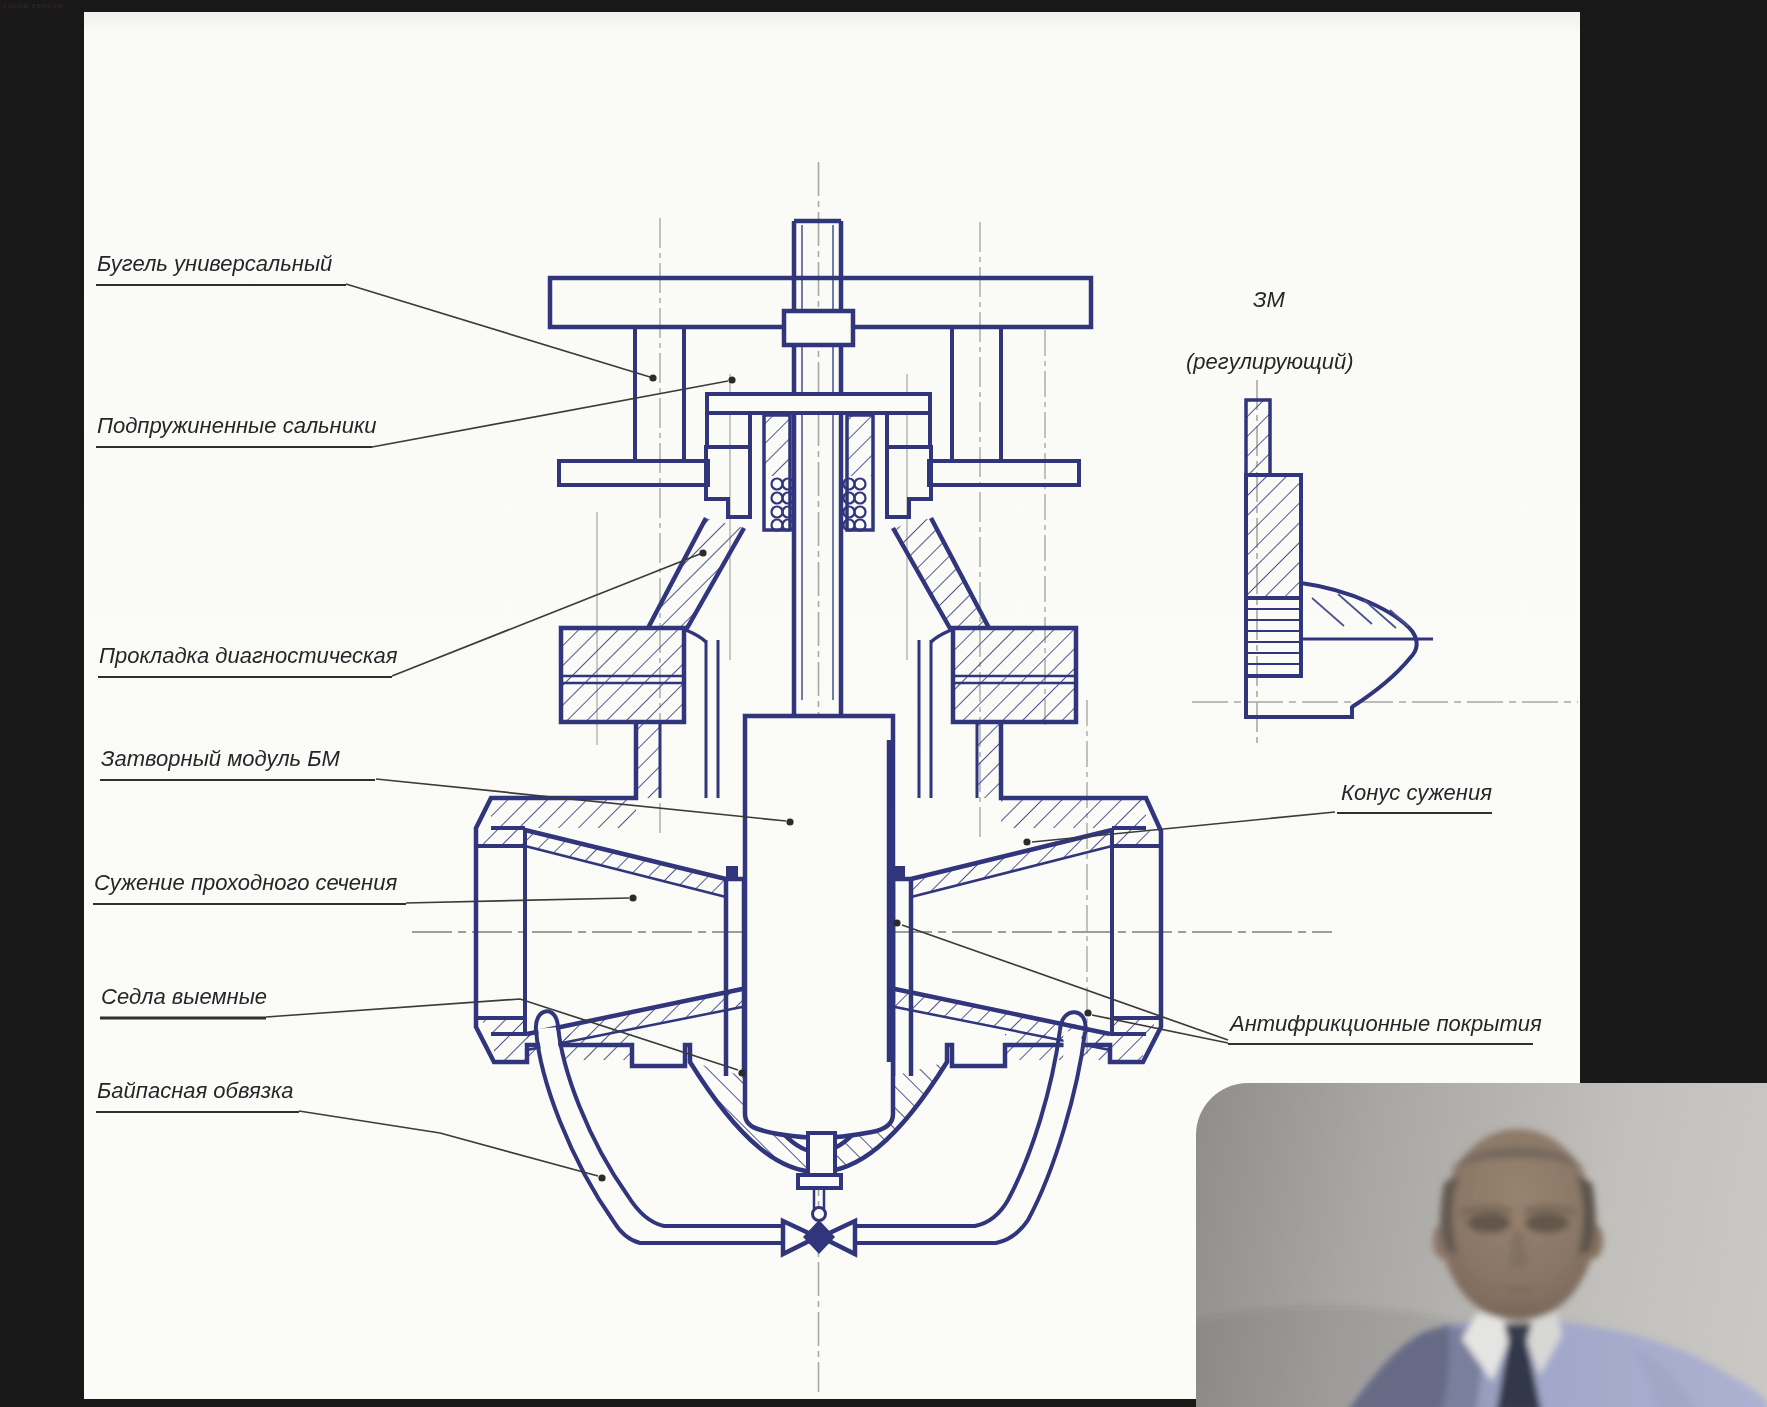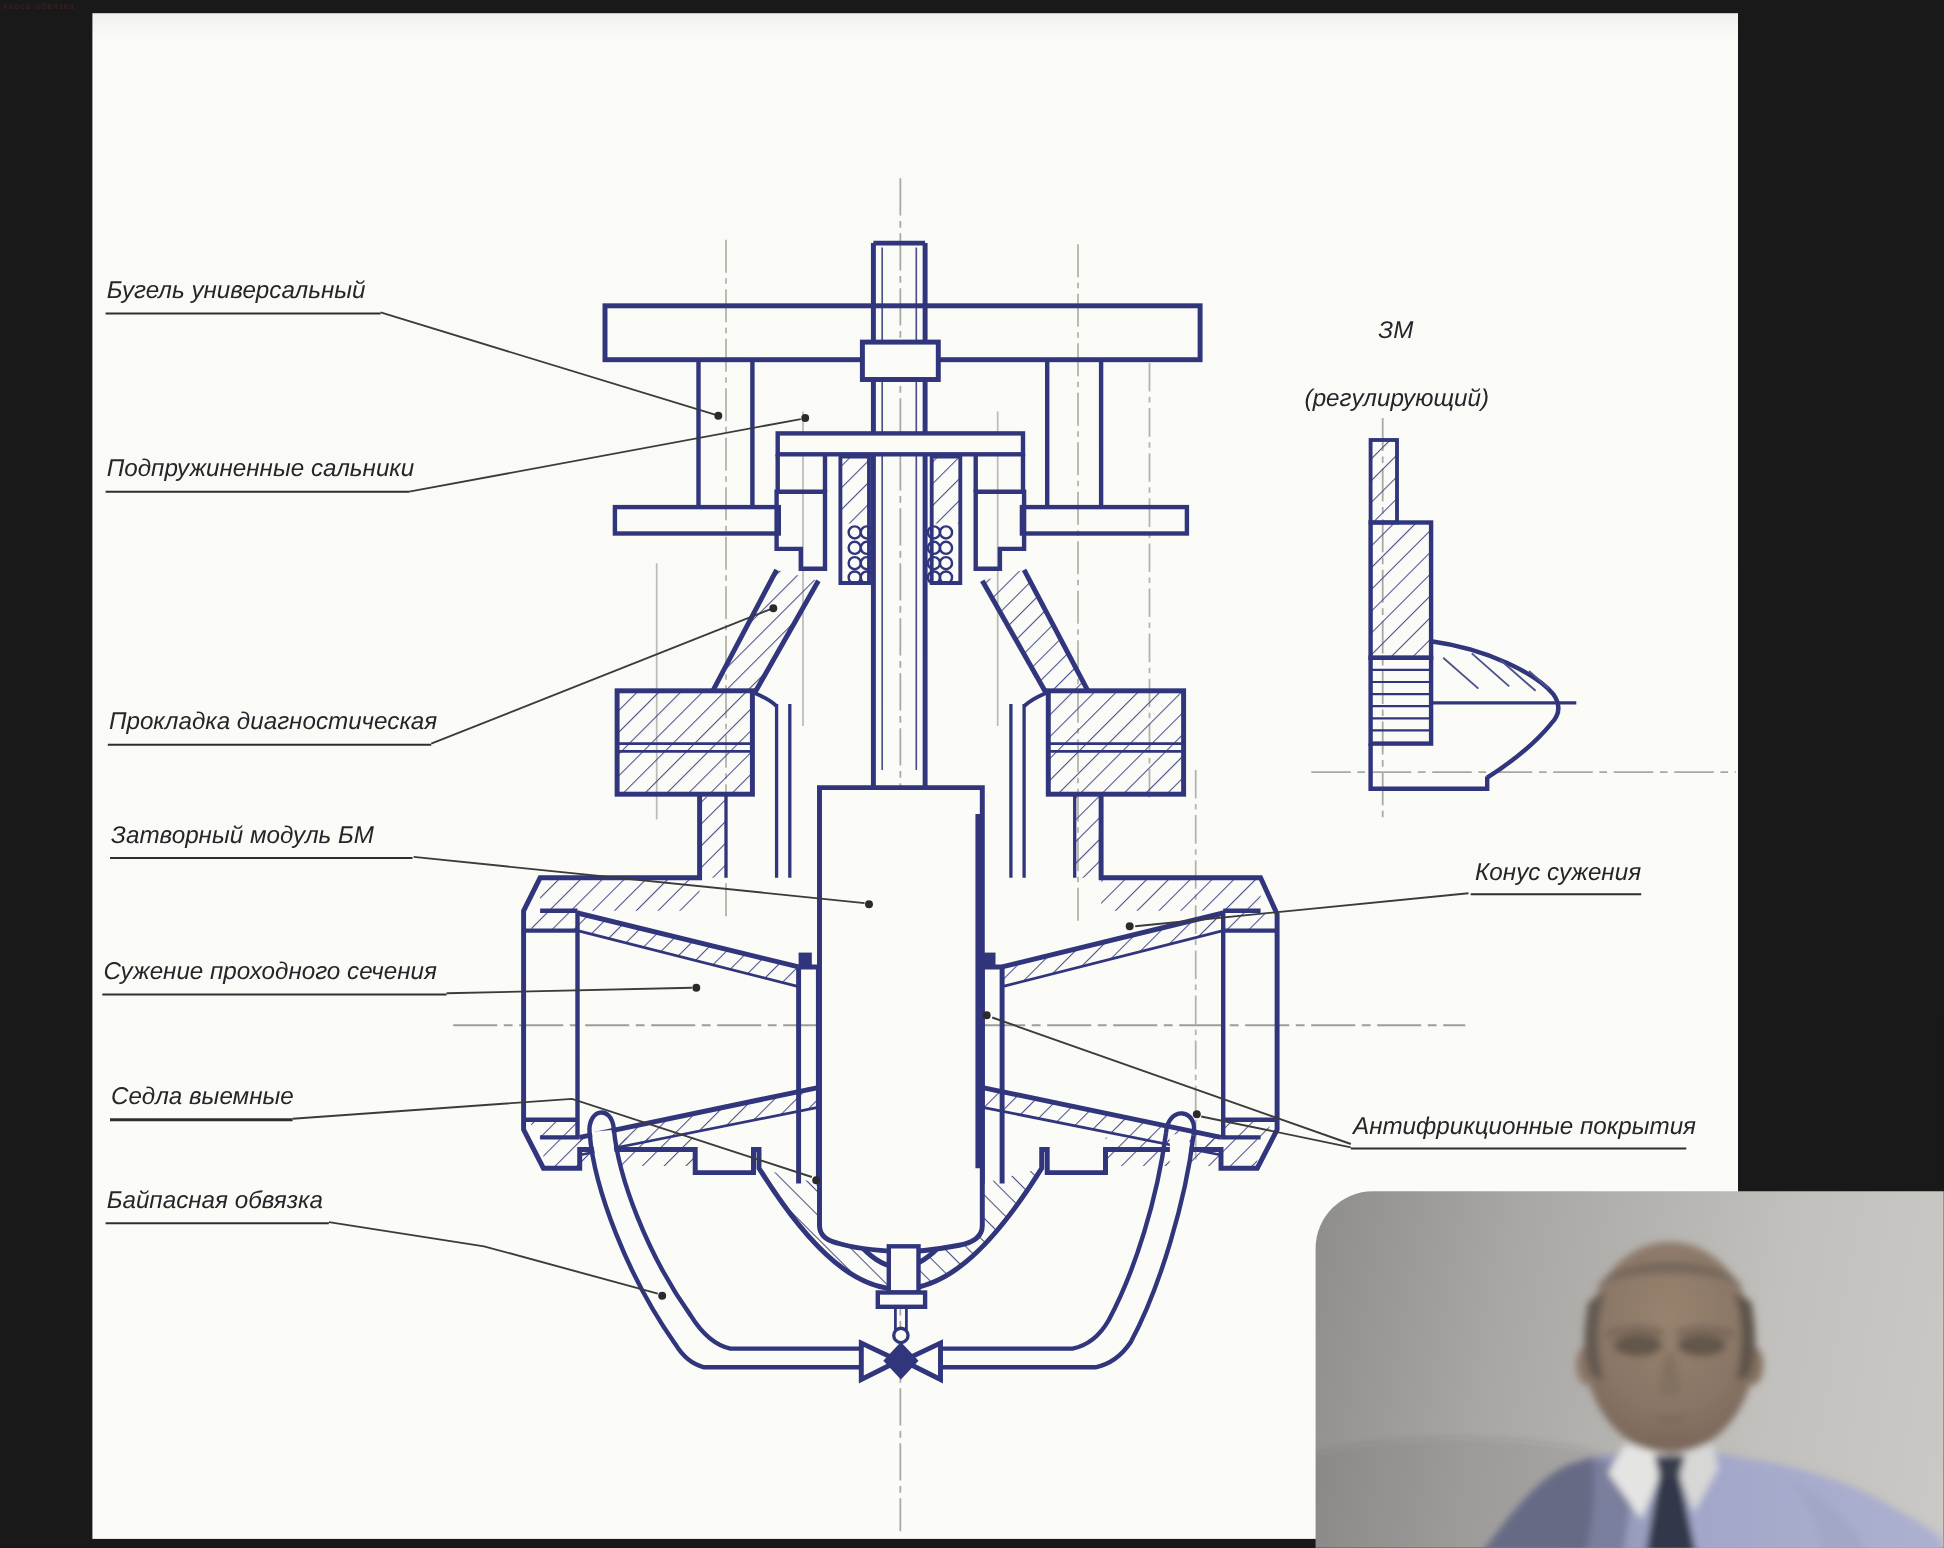--- a/index.html
+++ b/index.html
@@ -3,21 +3,21 @@
 html,body{margin:0;padding:0;width:1767px;height:1407px;background:#191919;overflow:hidden}
 #page{position:absolute;left:84px;top:12px;width:1496px;height:1387px;
 background:linear-gradient(180deg,#f0f0ee 0px,#fafaf7 22px,#fbfbf8 100%)}
 #draw{position:absolute;left:0;top:0}
 #cam{position:absolute;left:1196px;top:1083px;width:571px;height:324px;
 border-top-left-radius:52px;overflow:hidden;
 background:linear-gradient(100deg,#8f8d8a 0%,#a9a7a4 30%,#c2c0bc 70%,#cbc9c5 100%)}
 #cam svg{position:absolute;left:0;top:0}
 </style></head><body>
 <div id="page"></div>
-<div style="position:absolute;left:3px;top:1px;font-family:'Liberation Sans',sans-serif;font-size:8px;color:#4a2a28;letter-spacing:1px;opacity:.7">касса обвязка</div>
+<div style="position:absolute;left:3px;top:1px;font-family:'Liberation Sans',sans-serif;font-size:8px;color:#4a2a28;letter-spacing:1px;opacity:.7">касса записи</div>
 <svg id="draw" width="1767" height="1407" viewBox="0 0 1767 1407">
 <defs>
 <pattern id="ht" width="14" height="14" patternUnits="userSpaceOnUse" patternTransform="rotate(-45)">
 <line x1="0" y1="0" x2="14" y2="0" stroke="#4a4f87" stroke-width="1.9"></line>
 </pattern>
 <pattern id="ht2" width="15" height="15" patternUnits="userSpaceOnUse" patternTransform="rotate(45)">
 <line x1="0" y1="0" x2="15" y2="0" stroke="#4a4f87" stroke-width="1.9"></line>
 </pattern>
 </defs>
 <g id="gray" stroke="#a8a8a4" stroke-width="1.6" fill="none">

